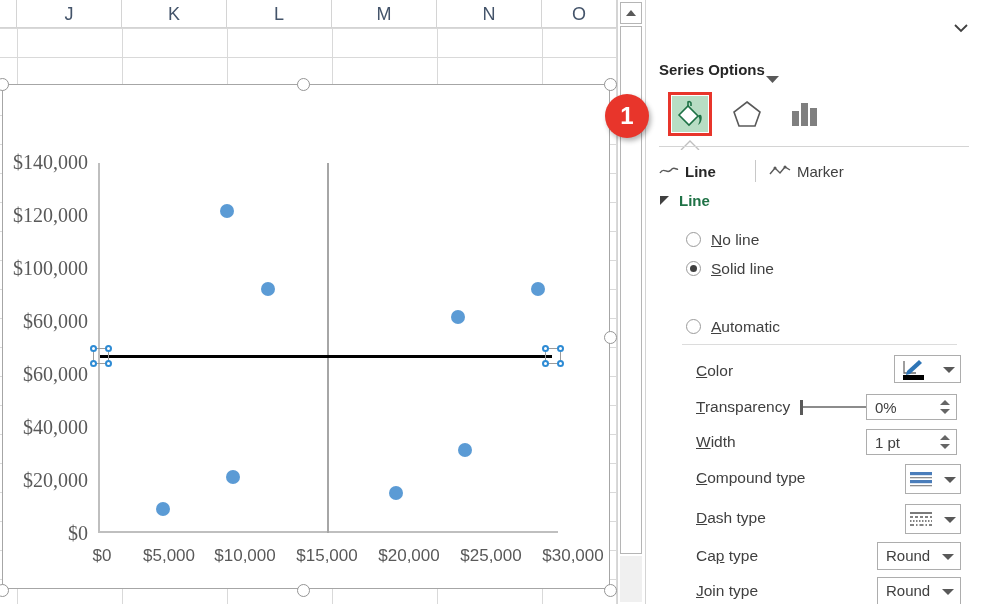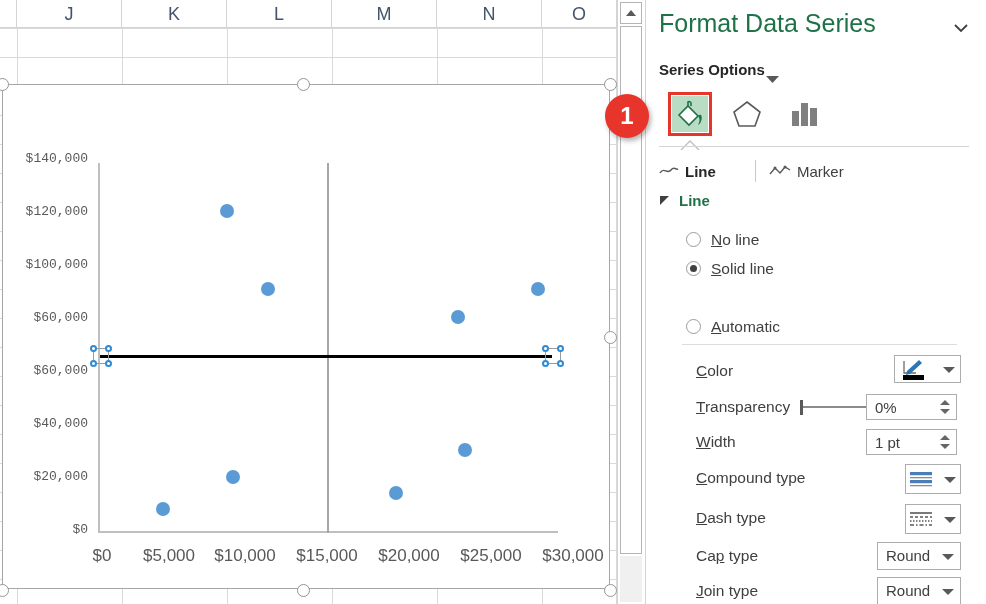--- a/index.html
+++ b/index.html
@@ -61,22 +61,22 @@
   .axis-line-bottom {
     position: absolute; left: 0; bottom: 0; height: 2px; width: 460px;
     background: #bfbfbf;
   }
   .axis-line-mid {
     position: absolute; top: 0; width: 2px; height: 370px;
     background: #a6a6a6;
   }
   .ytick {
     position: absolute; right: 0; text-align: right;
-    color: #595959; font-size: 13px; white-space: nowrap;
-    font-family: Liberation Mono, monospace;
+    color: #595959; font-size: 20px; white-space: nowrap;
+    font-family: Liberation Serif, serif;
   }
   .xtick {
     position: absolute; text-align: center;
     color: #595959; font-size: 17px; white-space: nowrap;
     font-family: "Liberation Sans", sans-serif;
   }
   .dot {
     position: absolute; width: 14px; height: 14px; border-radius: 50%;
     background: #5b9bd5;
   }
@@ -355,21 +355,20 @@
       <div id="scroll-up-btn">
         <div class="tri-up"></div>
       </div>
       <div id="scroll-thumb"></div>
       <div id="scroll-track-bottom"></div>
     </div>
   </div>
 
   <div id="pane">
 
-    <div id="pane-title">Format Data Series</div>
 
     <div id="pane-dropdown">
       <svg width="20" height="16" viewBox="0 0 20 16">
           <path d="M4 5 L10 11 L16 5" stroke="#404040" stroke-width="1.8" fill="none"></path>
         </svg>
     </div>
 
     <div id="series-options-label">Series Options</div>
     <div id="series-options-caret">
       <svg width="15" height="9" viewBox="0 0 15 9">

